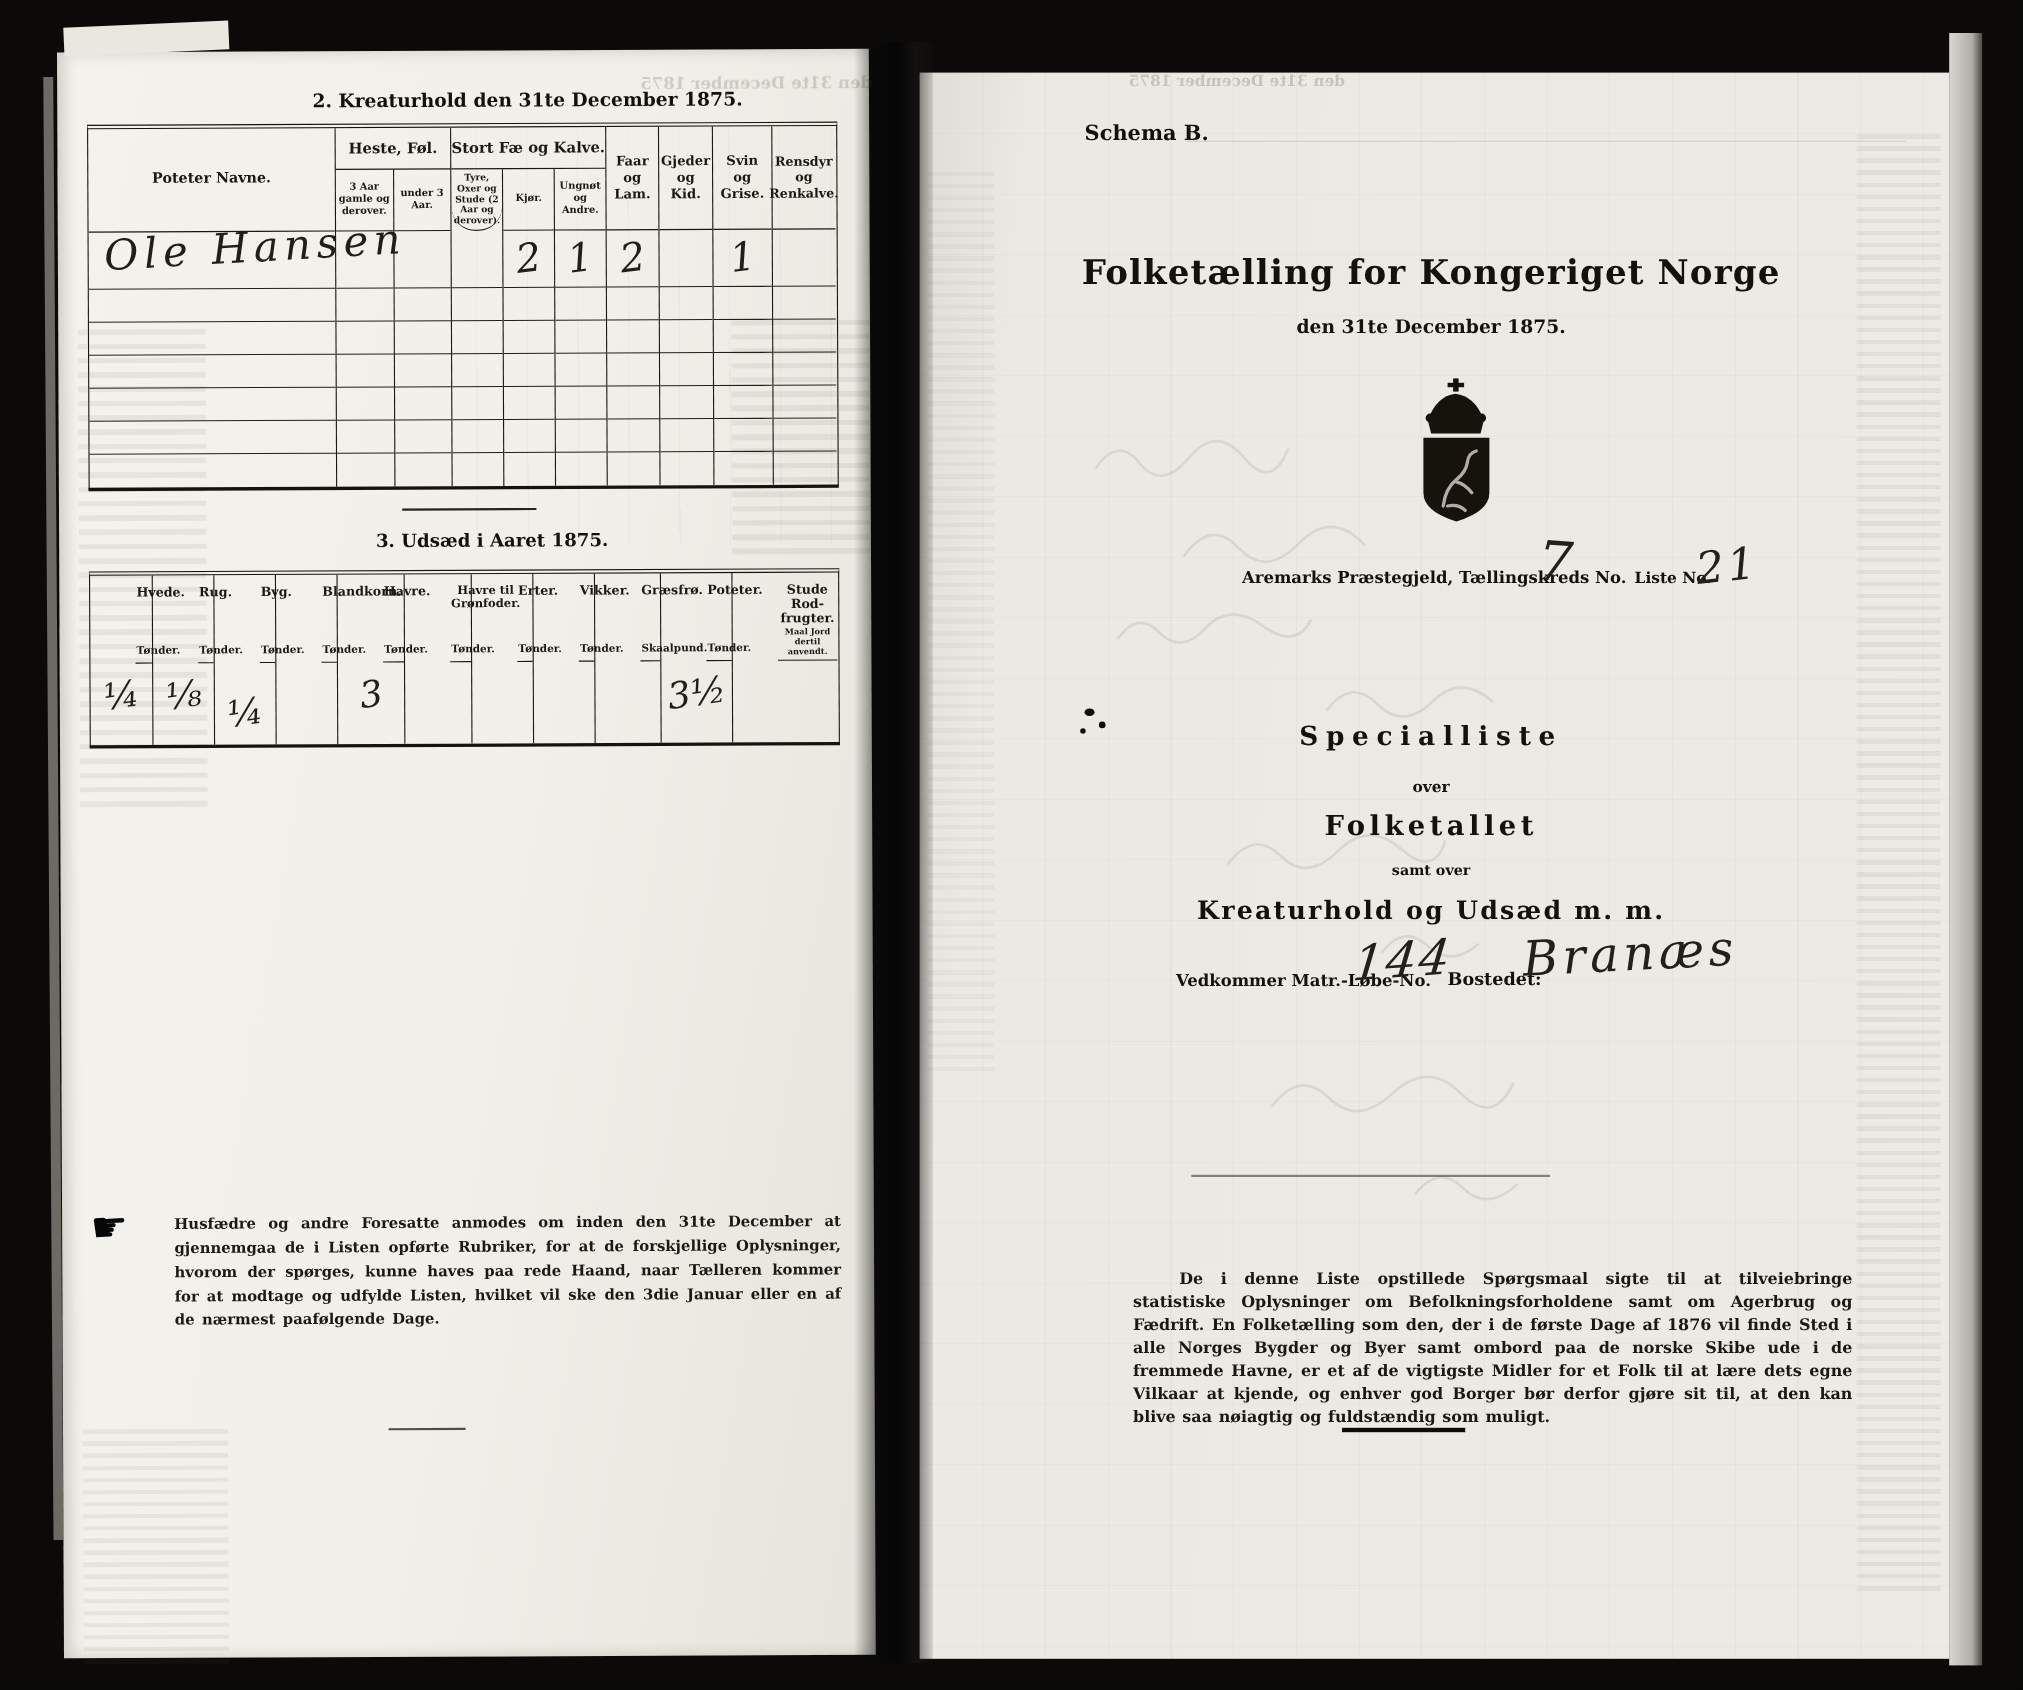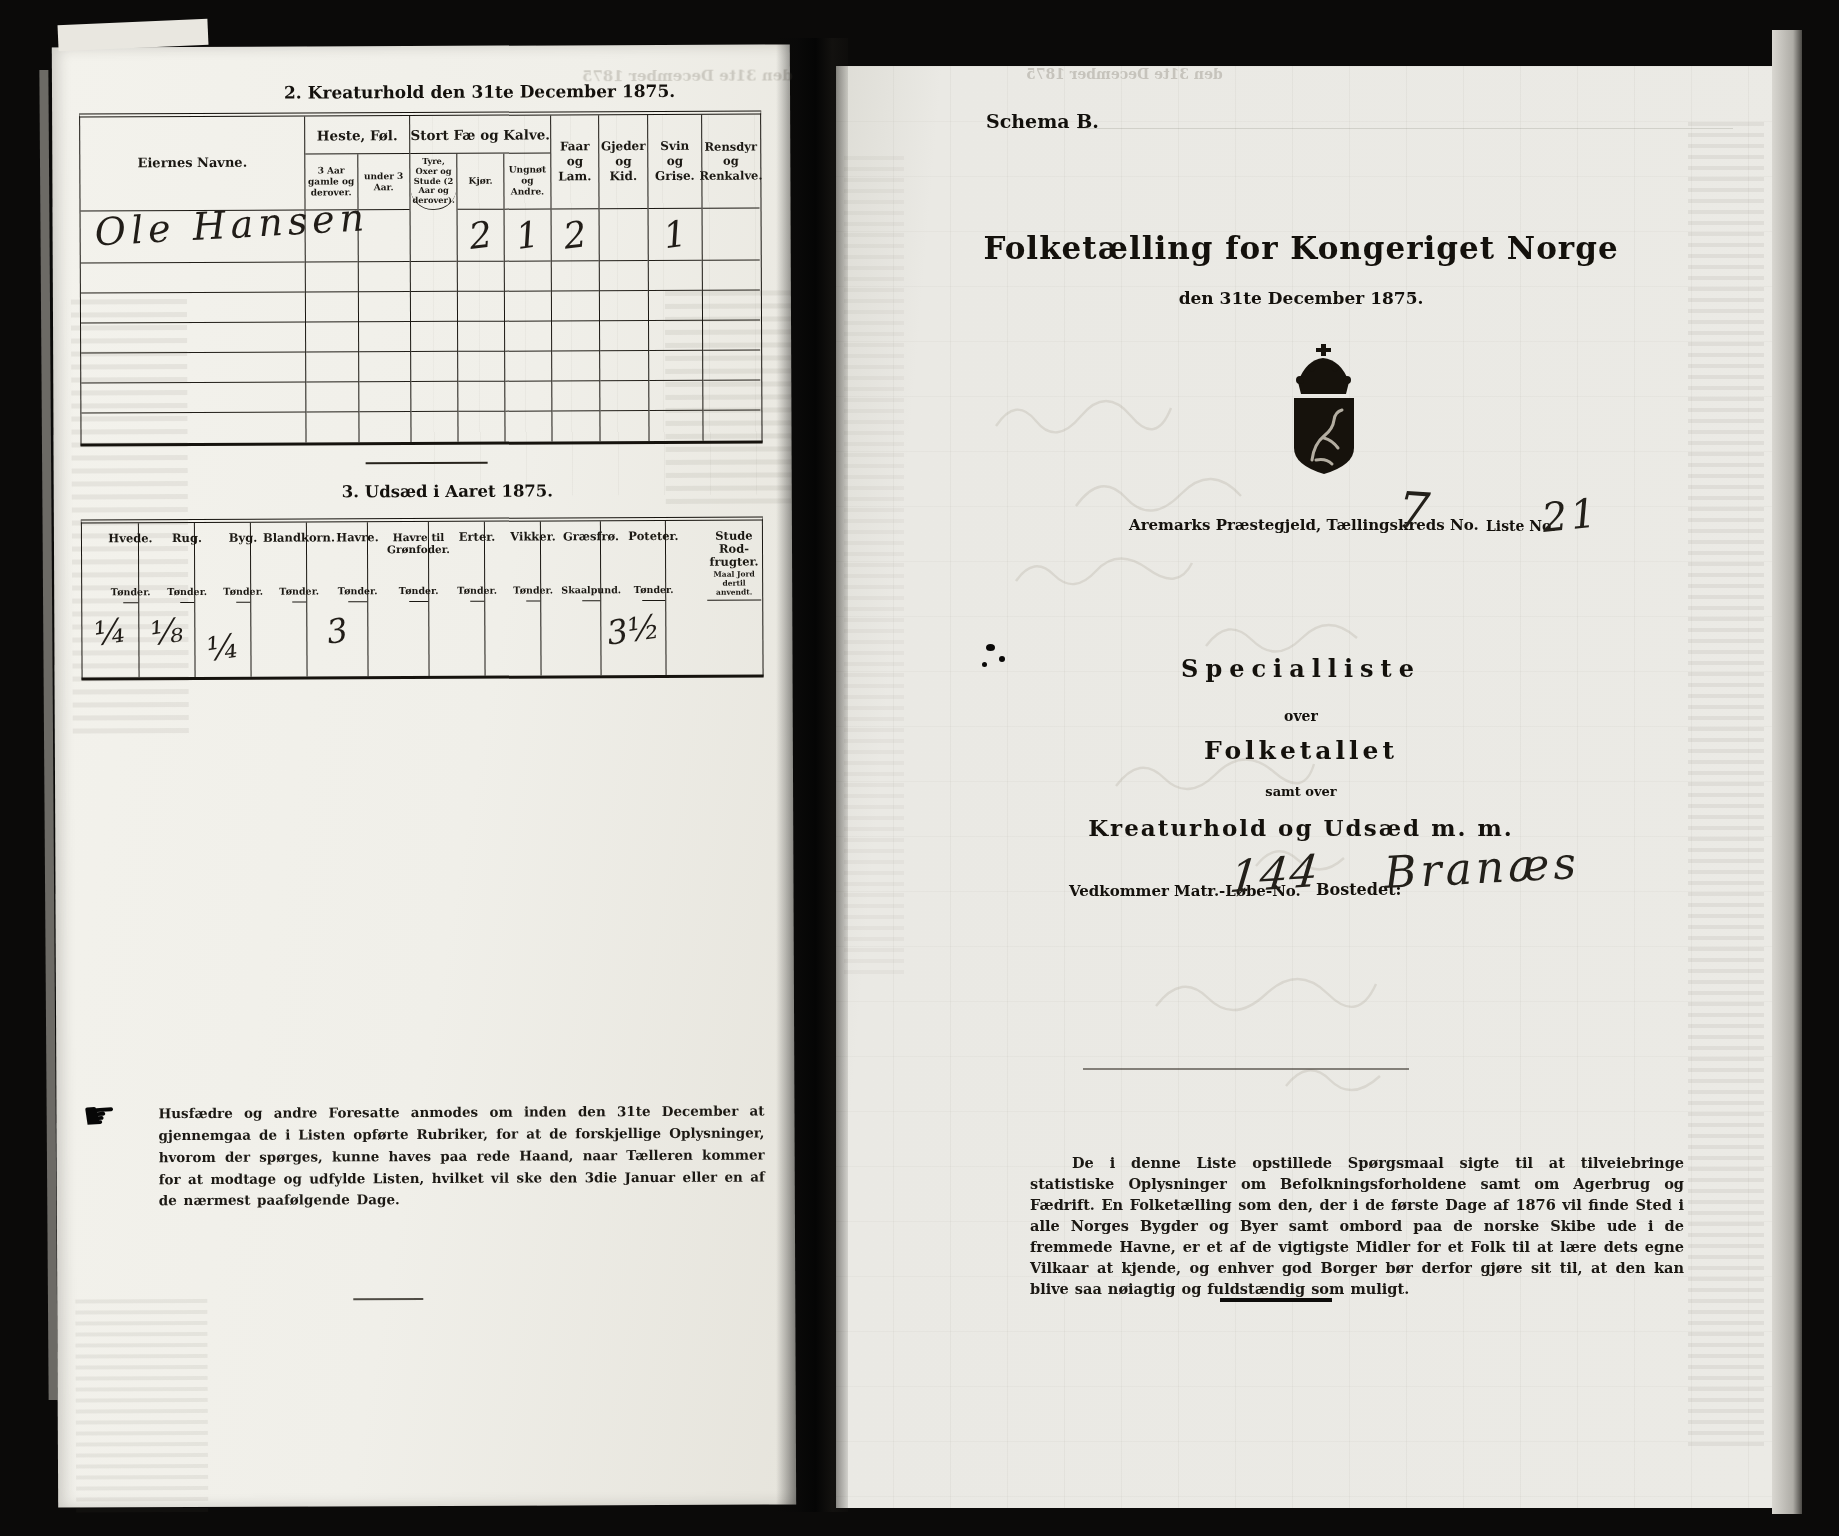--- a/index.html
+++ b/index.html
@@ -60,21 +60,21 @@
   .name-hand{position:absolute;left:14px;top:-8px;font-size:38px;letter-spacing:5px;
     transform:rotate(-3deg);white-space:nowrap;}
 
   
   .t3{position:absolute;left:27px;top:472px;width:682px;display:flex;align-items:stretch;
       border-top:4px double #16130e;border-bottom:3px solid #16130e;
       border-left:1.5px solid #1a1712;border-right:1.5px solid #1a1712;box-sizing:border-box;}
   .t3col{box-sizing:border-box;border-left:1px solid #1a1712;display:flex;flex-direction:column;}
   .t3col:first-child{border-left:none;}
   .t3hdr{height:80px;border-bottom:1.4px solid #1a1712;display:flex;flex-direction:column;
-    justify-content:space-between;align-items:center;padding:9px 1px 5px;box-sizing:border-box;margin-left:41px;}
+    justify-content:space-between;align-items:flex-start;padding:9px 1px 5px;box-sizing:border-box;margin-left:41px;}
   .crop{font-size:11.5px;font-weight:bold;text-align:center;line-height:1.15;}
   .unit{font-size:9.5px;font-weight:bold;text-align:center;}
   .unit.tiny{font-size:7.5px;line-height:1.2;}
   .t3val{height:58px;position:relative;}
   .t3hand{position:absolute;left:0;right:0;top:2px;text-align:center;font-style:italic;
     font-size:33px;color:#211d18;transform:rotate(-8deg);line-height:54px;}
 
   .rule-mid{position:absolute;background:#27231c;}
   .manicule{position:absolute;font-family:"DejaVu Sans",sans-serif;font-size:38px;color:#070707;
     transform:rotate(-3deg);}
@@ -112,21 +112,21 @@
     <div class="ghoststripe" style="left:18px;top:252px;width:116px;height:440px;"></div>
     <div class="ghoststripe" style="left:612px;top:246px;width:126px;height:220px;"></div>
     <div class="ghoststripe fine" style="left:18px;top:1252px;width:132px;height:220px;"></div>
     <div class="ghostgrid" style="left:380px;top:70px;width:330px;height:380px;"></div>
 
     <div class="t-title" style="left:232px;top:36px;font-size:17px;">2.   Kreaturhold den 31te December 1875.</div>
 
     <div class="t2">
 
       <div class="t2col" style="width:224px;">
-        <div class="hdr-full">Eiernes Navne.</div>
+        <div class="hdr-full">Poteter Navne.</div>
         <div class="rc r1">
           <span class="hand name-hand">Ole Hansen</span>
         </div>
         <div class="rows">
             <div class="rc"></div>
             <div class="rc"></div>
             <div class="rc"></div>
             <div class="rc"></div>
             <div class="rc"></div>
             <div class="rc"></div>

